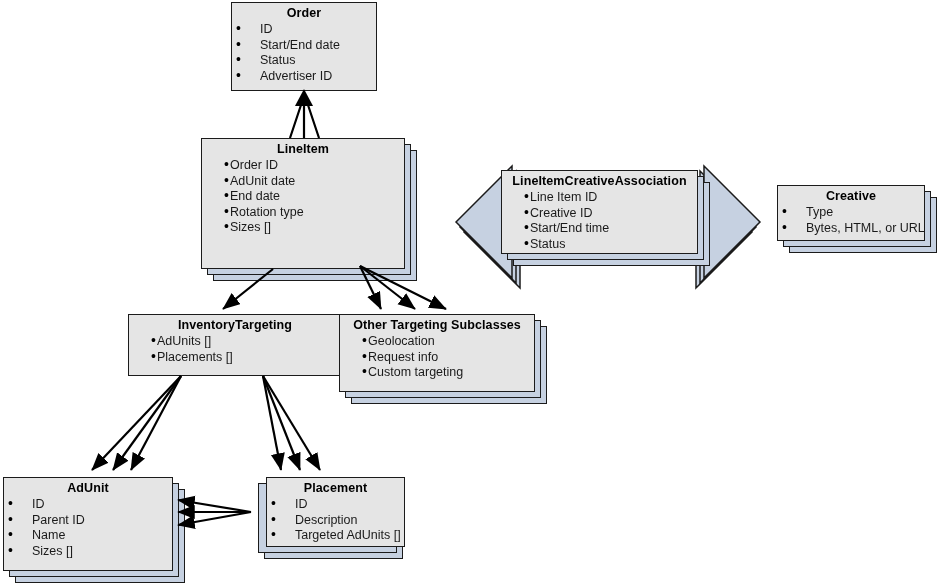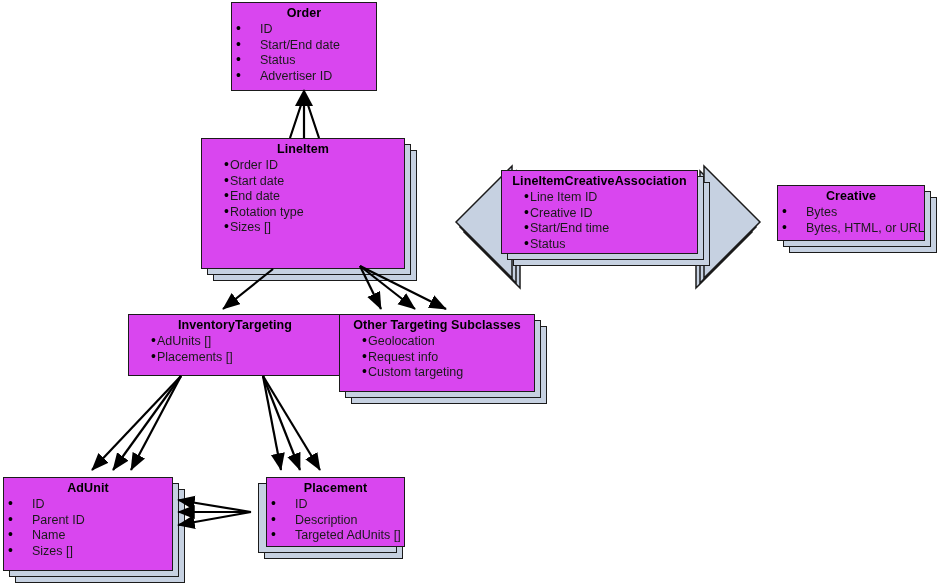--- a/index.html
+++ b/index.html
@@ -1,21 +1,21 @@
 <!DOCTYPE html>
 <html><head>
 <meta charset="utf-8">
 <style>
   html,body{margin:0;padding:0;background:#ffffff;}
   body{width:940px;height:587px;overflow:hidden;
        font-family:"Liberation Sans","DejaVu Sans",sans-serif;}
   #canvas{position:relative;width:940px;height:587px;}
   svg#wires{position:absolute;left:0;top:0;width:940px;height:587px;pointer-events:none;}
 
-  .card{position:absolute;box-sizing:border-box;background:#d946ef;
+  .card{position:absolute;box-sizing:border-box;background:#e5e5e5;
         border:1.5px solid #1b1b1b;}
   .shadowlayer{position:absolute;box-sizing:border-box;background:#c6d1e1;
         border:1.5px solid #1b1b1b;}
   .card-title{text-align:center;font-weight:bold;font-size:12.5px;color:#000;
         line-height:15px;margin:3px 0 1px 0;letter-spacing:.1px;}
   .attrs{list-style:none;margin:0;padding:0 0 0 0;}
   .attrs li{font-size:12.5px;line-height:15.6px;color:#1a1a1a;
         position:relative;padding-left:28px;white-space:nowrap;}
   .attrs li:before{content:"\2022";position:absolute;left:4px;top:-1px;
         font-size:14px;color:#000;}
@@ -51,21 +51,21 @@
       <li>Advertiser ID</li>
     </ul>
   </div>
 
   <div class="shadowlayer" style="left:213px;top:150px;width:204px;height:131px;"></div>
   <div class="shadowlayer" style="left:207px;top:144px;width:204px;height:131px;"></div>
   <div class="card" style="left:201px;top:138px;width:204px;height:131px;">
     <div class="card-title">LineItem</div>
     <ul class="attrs indent">
       <li>Order ID</li>
-      <li>Start date</li>
+      <li>AdUnit date</li>
       <li>End date</li>
       <li>Rotation type</li>
       <li>Sizes []</li>
     </ul>
   </div>
 
   <div class="shadowlayer" style="left:513px;top:182px;width:197px;height:84px;"></div>
   <div class="shadowlayer" style="left:507px;top:176px;width:197px;height:84px;"></div>
   <div class="card" style="left:501px;top:170px;width:197px;height:84px;">
     <div class="card-title">LineItemCreativeAssociation</div>
@@ -75,21 +75,21 @@
       <li>Start/End time</li>
       <li>Status</li>
     </ul>
   </div>
 
   <div class="shadowlayer" style="left:789px;top:197px;width:148px;height:56px;"></div>
   <div class="shadowlayer" style="left:783px;top:191px;width:148px;height:56px;"></div>
   <div class="card" style="left:777px;top:185px;width:148px;height:56px;">
     <div class="card-title">Creative</div>
     <ul class="attrs">
-      <li>Bytes</li>
+      <li>Type</li>
       <li>Bytes, HTML, or URL</li>
     </ul>
   </div>
 
   <div class="card" style="left:128px;top:314px;width:214px;height:62px;">
     <div class="card-title">InventoryTargeting</div>
     <ul class="attrs indent">
       <li>AdUnits []</li>
       <li>Placements []</li>
     </ul>

